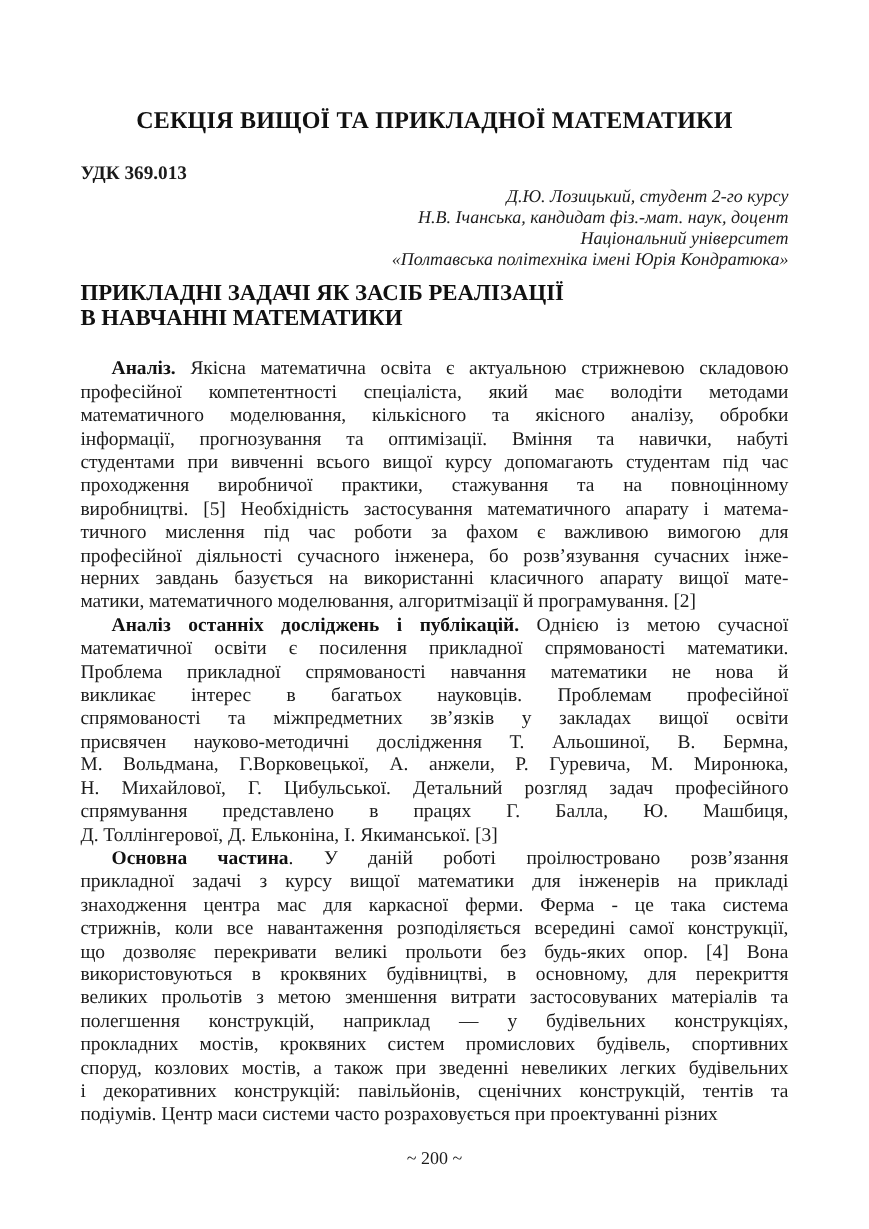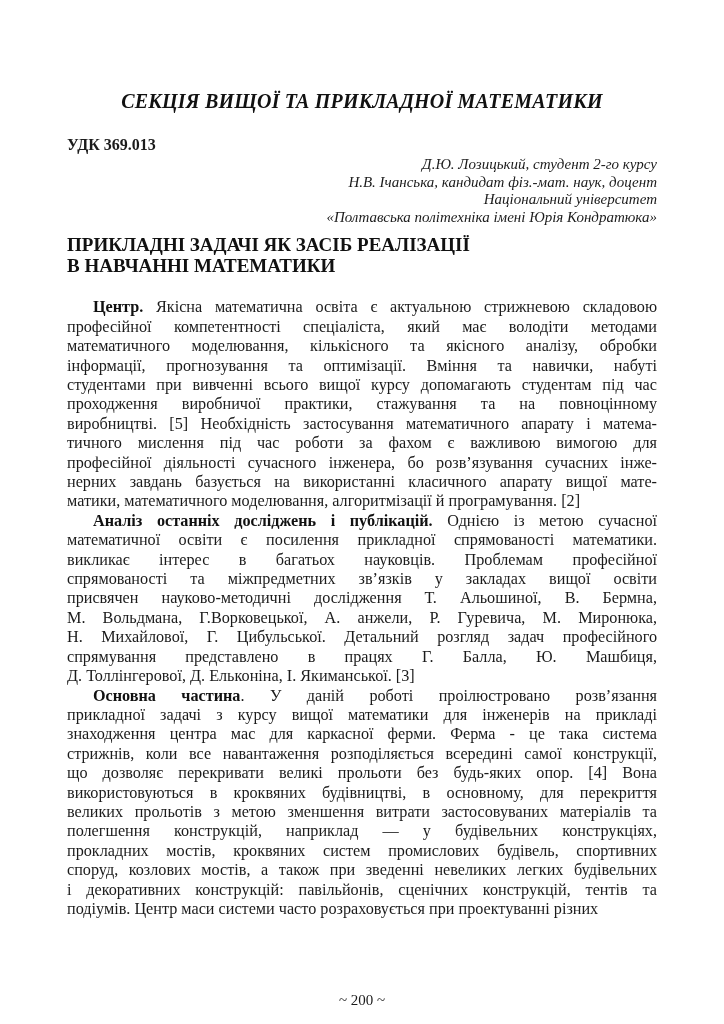--- a/index.html
+++ b/index.html
@@ -22,21 +22,20 @@
     top: 0;
     padding-top: 90px;
   }
   .section-header {
     text-align: center;
     font-weight: bold;
     font-size: 20px;
     line-height: 22px;
     letter-spacing: 0.2px;
     color: #111111;
-    font-style: italic;
   }
   .udc {
     margin-top: 23px;
     font-weight: bold;
     font-size: 16px;
     line-height: 19px;
   }
   .authors {
     margin-top: 2px;
     text-align: right;
@@ -61,21 +60,21 @@
     text-align: justify;
     text-align-last: justify;
   }
   .line.last { text-align-last: left; }
   .line.first { text-indent: 26px; }
   .line b { font-weight: bold; color: #111111; }
   .page-number {
     position: absolute;
     left: 0;
     right: 0;
-    top: 992px;
+    top: 958px;
     text-align: center;
     font-size: 15px;
     color: #1b1b1b;
   }
 </style>
 </head>
 <body>
 
 <div class="page">
   <div class="content">
@@ -91,35 +90,36 @@
       <div class="author-line">«Полтавська політехніка імені Юрія Кондратюка»</div>
     </div>
 
     <div class="article-title">
       <div class="title-line">ПРИКЛАДНІ ЗАДАЧІ ЯК ЗАСІБ РЕАЛІЗАЦІЇ</div>
       <div class="title-line">В НАВЧАННІ МАТЕМАТИКИ</div>
     </div>
 
     <div class="body-text" id="article-body">
         <div class="para">
-          <div class="line first"><b>Центр.</b> Якісна математична освіта є актуальною стрижневою складовою</div>
+          <div class="line first"><b>Аналіз.</b> Якісна математична освіта є актуальною стрижневою складовою</div>
           <div class="line">професійної компетентності спеціаліста, який має володіти методами</div>
           <div class="line">математичного моделювання, кількісного та якісного аналізу, обробки</div>
           <div class="line">інформації, прогнозування та оптимізації. Вміння та навички, набуті</div>
           <div class="line">студентами при вивченні всього вищої курсу допомагають студентам під час</div>
           <div class="line">проходження виробничої практики, стажування та на повноцінному</div>
           <div class="line">виробництві. [5] Необхідність застосування математичного апарату і матема-</div>
           <div class="line">тичного мислення під час роботи за фахом є важливою вимогою для</div>
           <div class="line">професійної діяльності сучасного інженера, бо розв’язування сучасних інже-</div>
           <div class="line">нерних завдань базується на використанні класичного апарату вищої мате-</div>
           <div class="line last">матики, математичного моделювання, алгоритмізації й програмування. [2]</div>
         </div>
         <div class="para">
           <div class="line first"><b>Аналіз останніх досліджень і публікацій.</b> Однією із метою сучасної</div>
           <div class="line">математичної освіти є посилення прикладної спрямованості математики.</div>
+          <div class="line">Проблема прикладної спрямованості навчання математики не нова й</div>
           <div class="line">викликає інтерес в багатьох науковців. Проблемам професійної</div>
           <div class="line">спрямованості та міжпредметних зв’язків у закладах вищої освіти</div>
           <div class="line">присвячен науково-методичні дослідження Т. Альошиної, В. Бермна,</div>
           <div class="line">М. Вольдмана, Г.Ворковецької, А. анжели, Р. Гуревича, М. Миронюка,</div>
           <div class="line">Н. Михайлової, Г. Цибульської. Детальний розгляд задач професійного</div>
           <div class="line">спрямування представлено в працях Г. Балла, Ю. Машбиця,</div>
           <div class="line last">Д. Толлінгерової, Д. Ельконіна, І. Якиманської. [3]</div>
         </div>
         <div class="para">
           <div class="line first"><b>Основна частина</b>. У даній роботі проілюстровано розв’язання</div>

